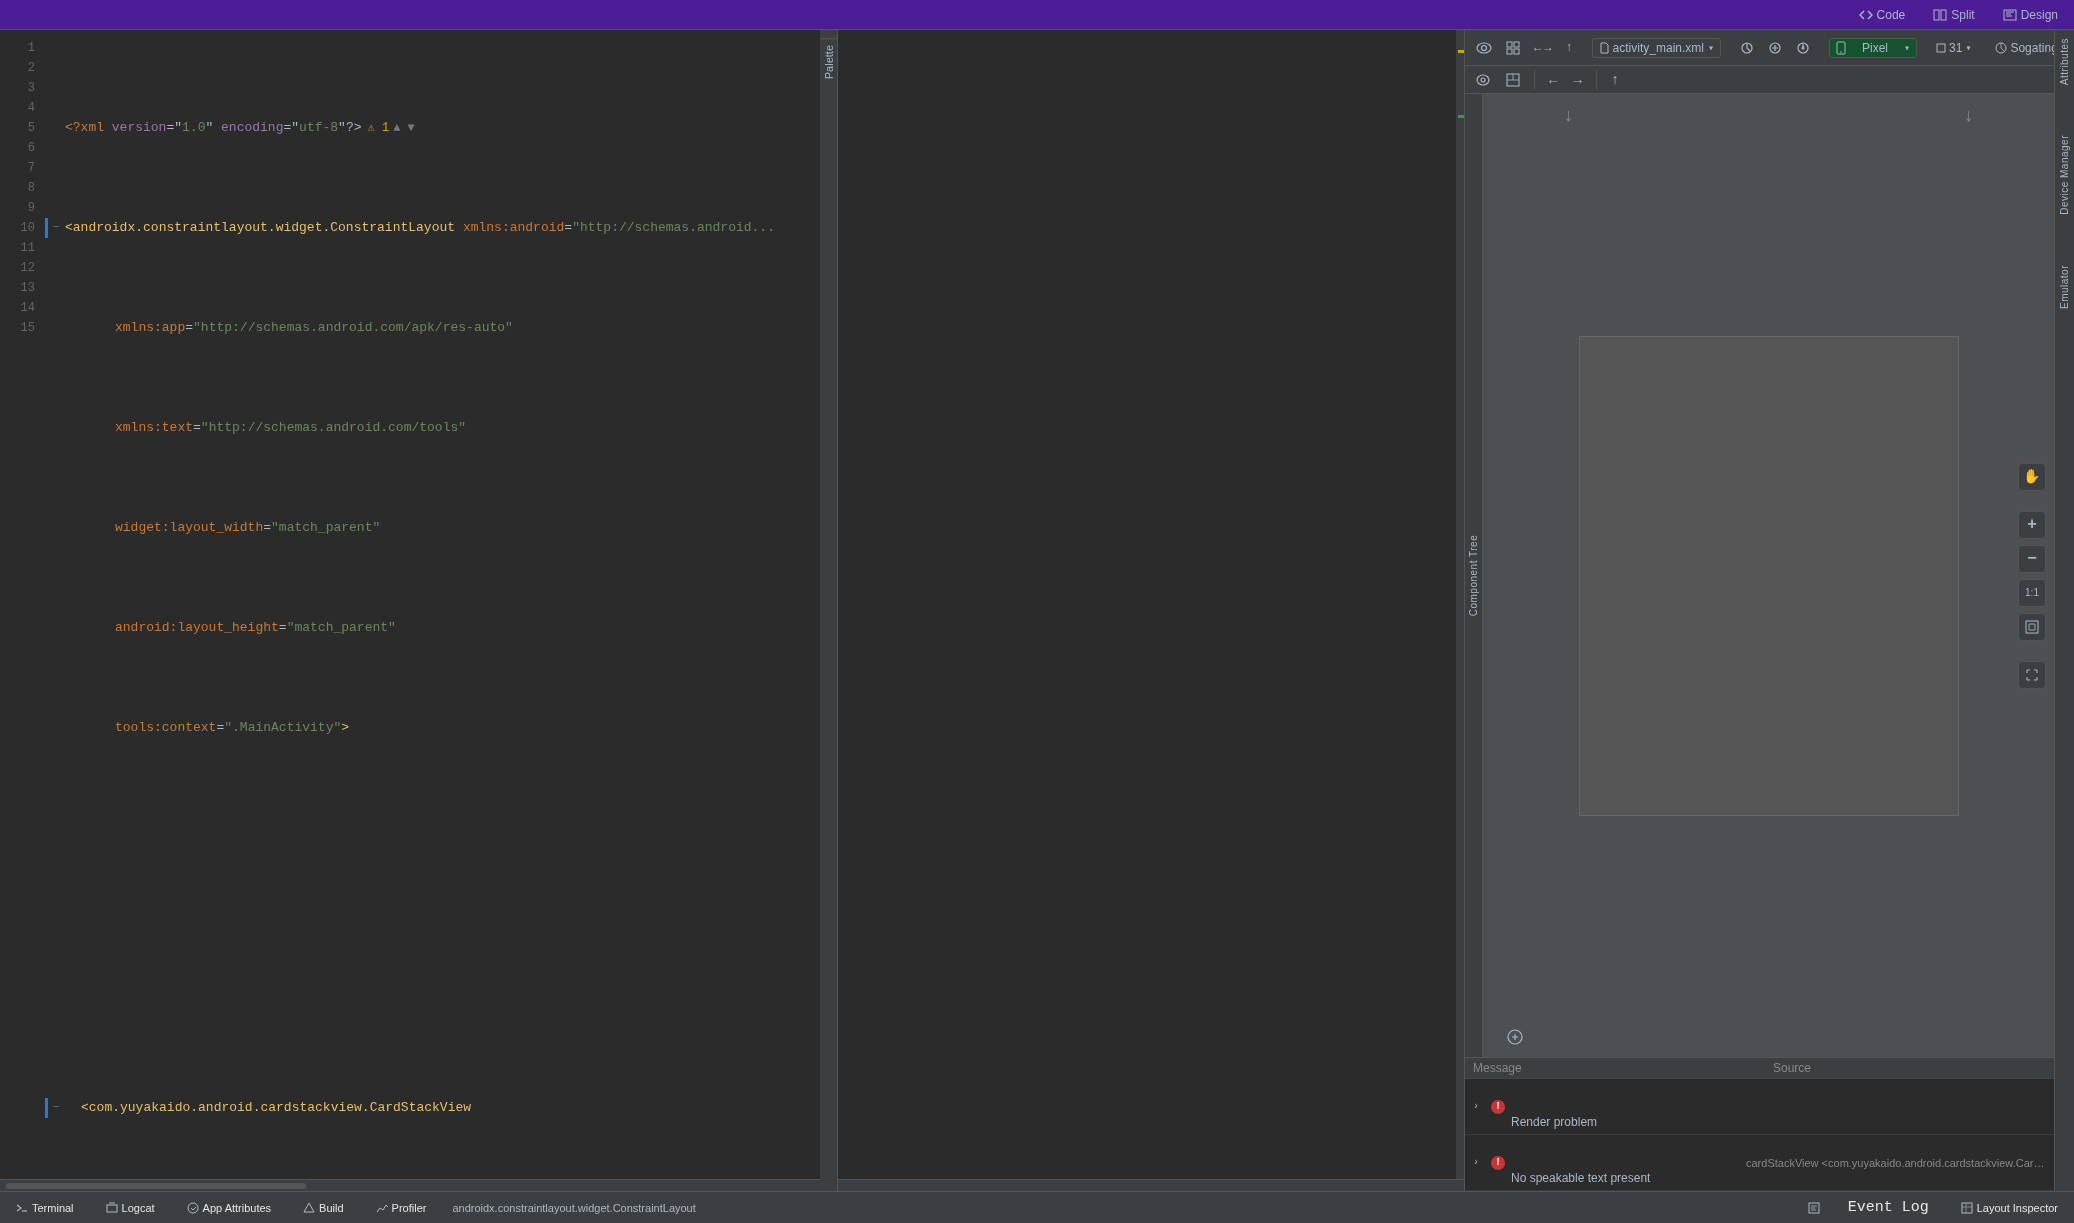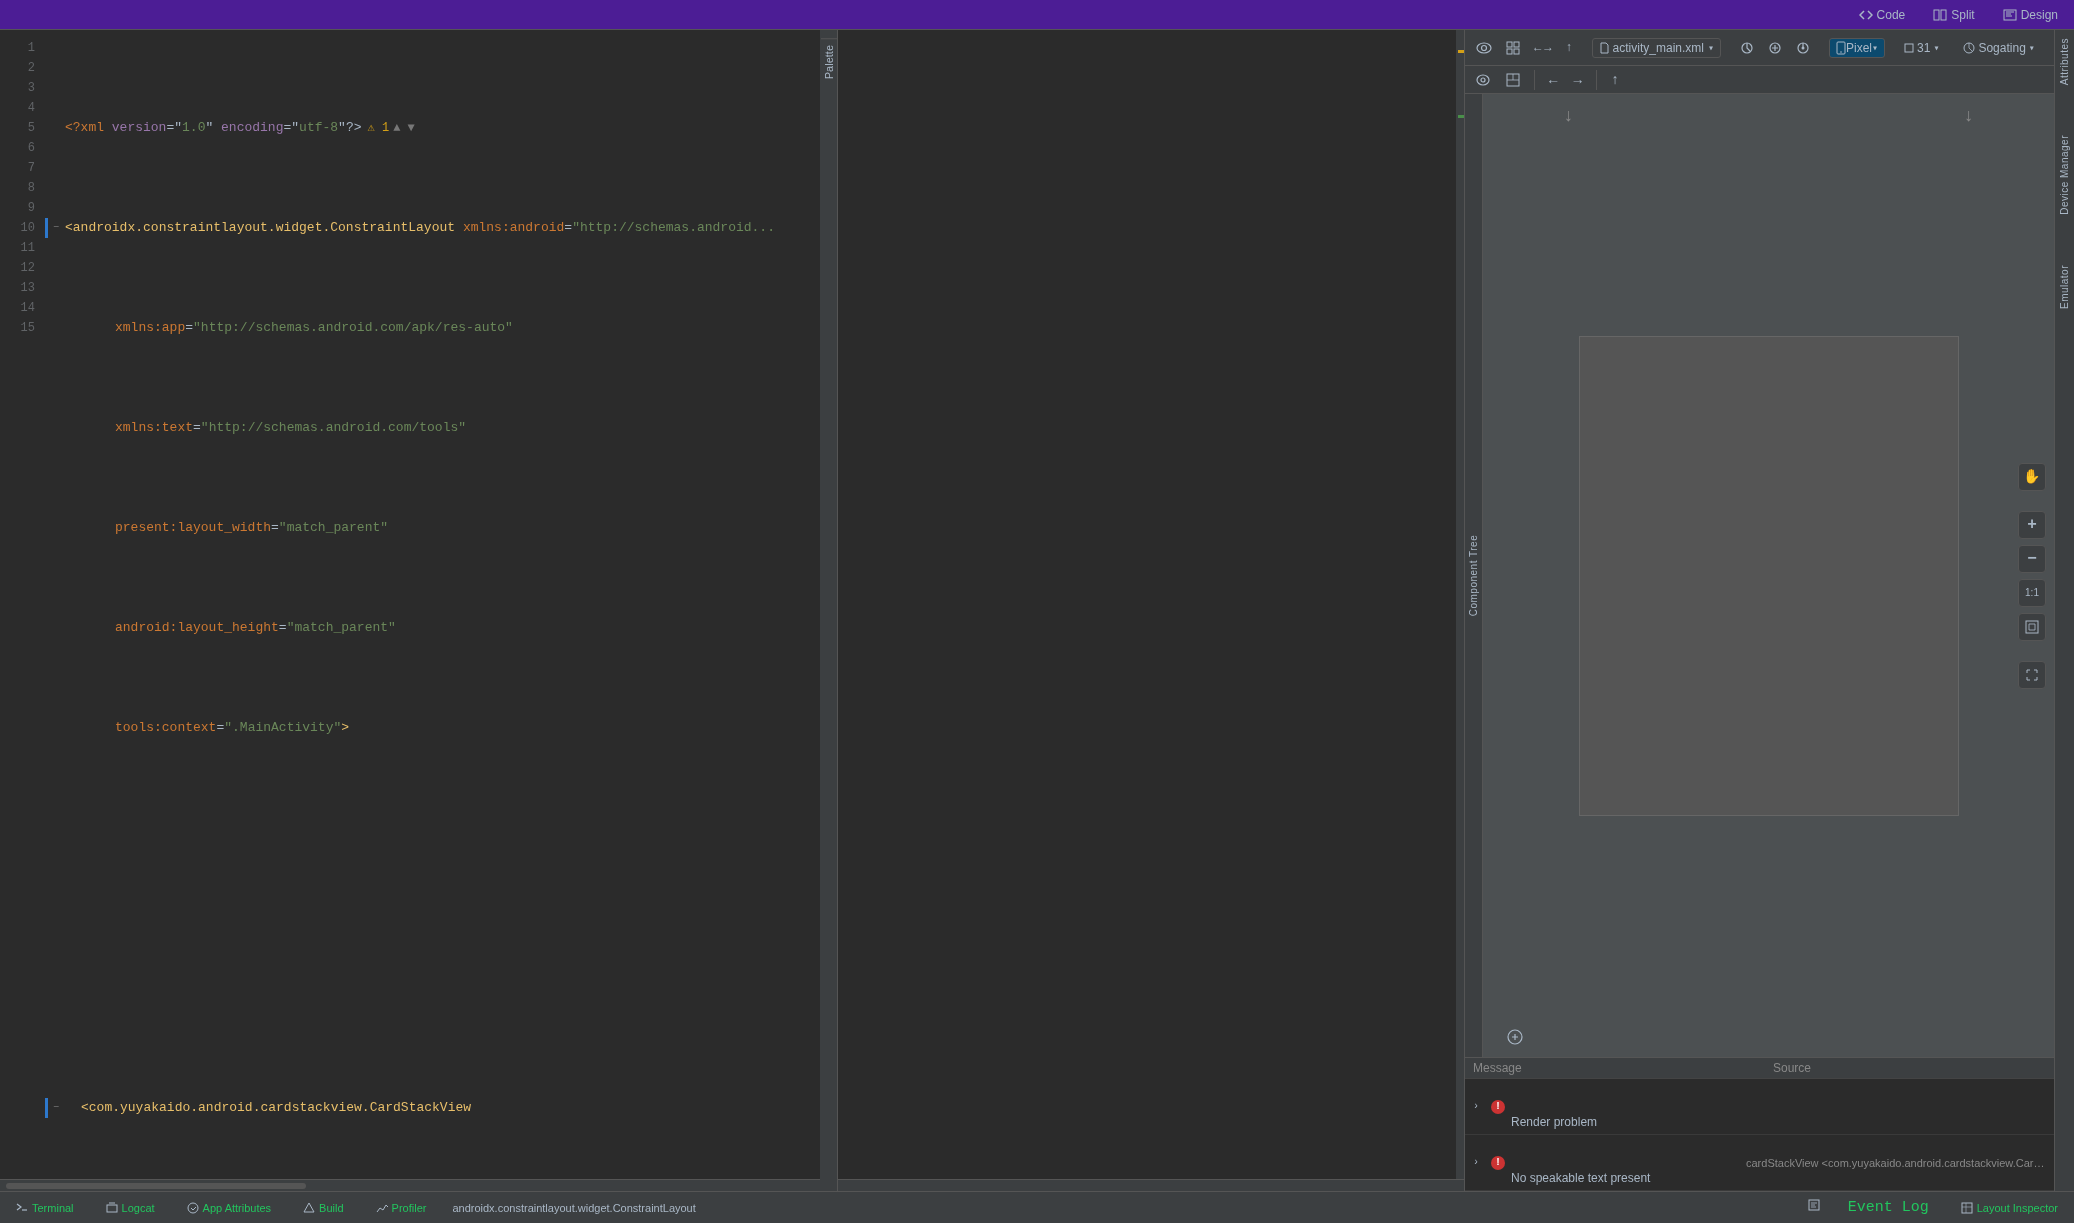--- a/index.html
+++ b/index.html
@@ -147,30 +147,30 @@
       border: 1px solid #555;
       font-size: 12px;
       padding: 2px 6px;
       cursor: pointer;
       border-radius: 3px;
       display: flex;
       align-items: center;
       gap: 4px;
     }
     .device-dropdown {
-      background: #0c4a6e;
+      background: #14532d;
       color: #a9b7c6;
       border: 1px solid #555;
       font-size: 12px;
       padding: 2px 6px;
       cursor: pointer;
       border-radius: 3px;
       display: flex;
       align-items: center;
-      gap: 0;
+      gap: 16px;
     }
     .separator-v {
       width: 1px;
       height: 20px;
       background: #555;
       margin: 0 3px;
     }
     .push-right { margin-left: auto; }
 
     
@@ -302,22 +302,23 @@
       border-top: 1px solid #555;
       display: flex;
       align-items: center;
       padding: 0 10px;
       gap: 20px;
       overflow: hidden;
     }
     .status-item {
       font-size: 12px;
       font-family: Arial, sans-serif;
-      color: #22c55e;
-      display: flex;
+      color: #e5e5e5;
+      display: flex;
+      align-items: center;
       gap: 4px;
       cursor: pointer;
       padding: 2px 6px;
       border-radius: 3px;
     }
     .status-breadcrumb {
       flex: 1;
       font-size: 12px;
       font-family: Arial, sans-serif;
       color: #a9b7c6;
@@ -431,21 +432,21 @@
         <div class="code-line">
           <span class="fold-icon"> </span>
           <span style="padding-left:50px;"></span>
           <span class="ns-prefix">xmlns:text</span><span class="text-normal">=</span><span class="attr-value">"http://schemas.android.com/tools"</span>
         </div>
 
         
         <div class="code-line">
           <span class="fold-icon"> </span>
           <span style="padding-left:50px;"></span>
-          <span class="ns-prefix">present:layout_width</span><span class="text-normal">=</span><span class="attr-value">"match_parent"</span>
+          <span class="ns-prefix">widget:layout_width</span><span class="text-normal">=</span><span class="attr-value">"match_parent"</span>
         </div>
 
         
         <div class="code-line">
           <span class="fold-icon"> </span>
           <span style="padding-left:50px;"></span>
           <span class="ns-prefix">android:layout_height</span><span class="text-normal">=</span><span class="attr-value">"match_parent"</span>
         </div>
 
         

